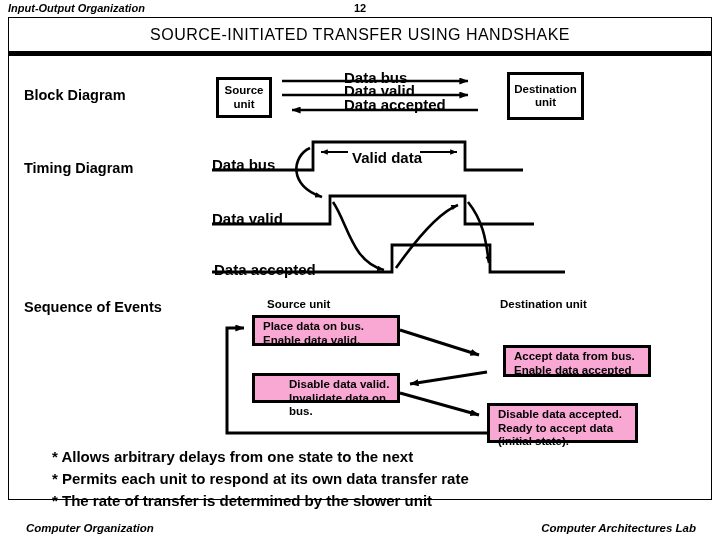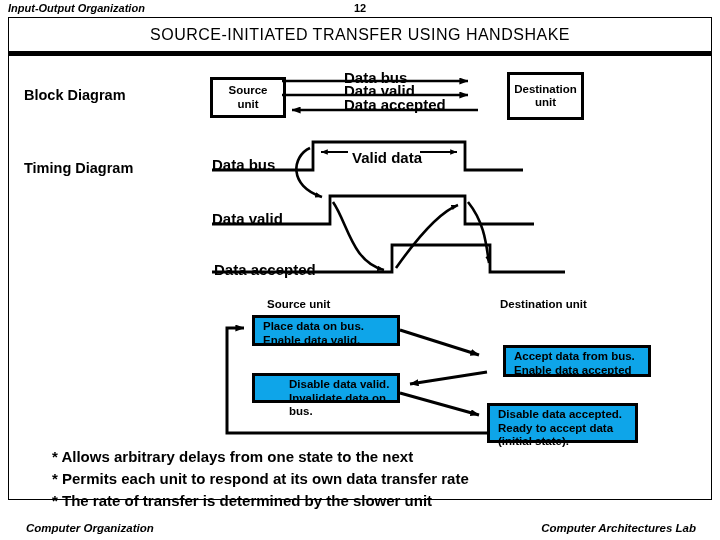--- a/index.html
+++ b/index.html
@@ -96,21 +96,21 @@
   .colhead {
     position: absolute;
     font-size: 11.5px;
     font-weight: bold;
     white-space: nowrap;
   }
   .stepbox {
     position: absolute;
     border: 3px solid #000;
     box-sizing: border-box;
-    background: #0ea5e9;
+    background: #f9a8d4;
     font-size: 11.5px;
     font-weight: bold;
     line-height: 1.18;
     padding: 2px 0 2px 8px;
     text-align: left;
     white-space: pre-line;
   }
 
   svg.layer {
     position: absolute;
@@ -152,22 +152,23 @@
   <div class="hdr" id="hdr-left">Input-Output Organization</div>
   <div class="hdr" id="hdr-page">12</div>
 
   <div id="frame"></div>
   <div id="title-bar">
     <div id="title-text">SOURCE-INITIATED  TRANSFER  USING  HANDSHAKE</div>
   </div>
 
   <div class="sec-label" id="lbl-block">Block Diagram</div>
   <div class="sec-label" id="lbl-timing">Timing Diagram</div>
-
-  <div class="box" style="left:210px; top:77px; width:76px; height:41px;">
+  <div class="sec-label" id="lbl-seq">Sequence of Events</div>
+
+  <div class="box" style="left:216px; top:77px; width:56px; height:41px;">
     <span style="white-space:pre-line">Source
 unit</span>
   </div>
   <div class="box" style="left:478px; top:72px; width:77px; height:48px;margin-left:29px;">
     <span style="white-space:pre-line">Destination
 unit</span>
   </div>
 
   <div class="sig-label" style="left:344px; top:69px;">Data bus</div>
   <div class="sig-label" style="left:344px; top:82px;">Data valid</div>

